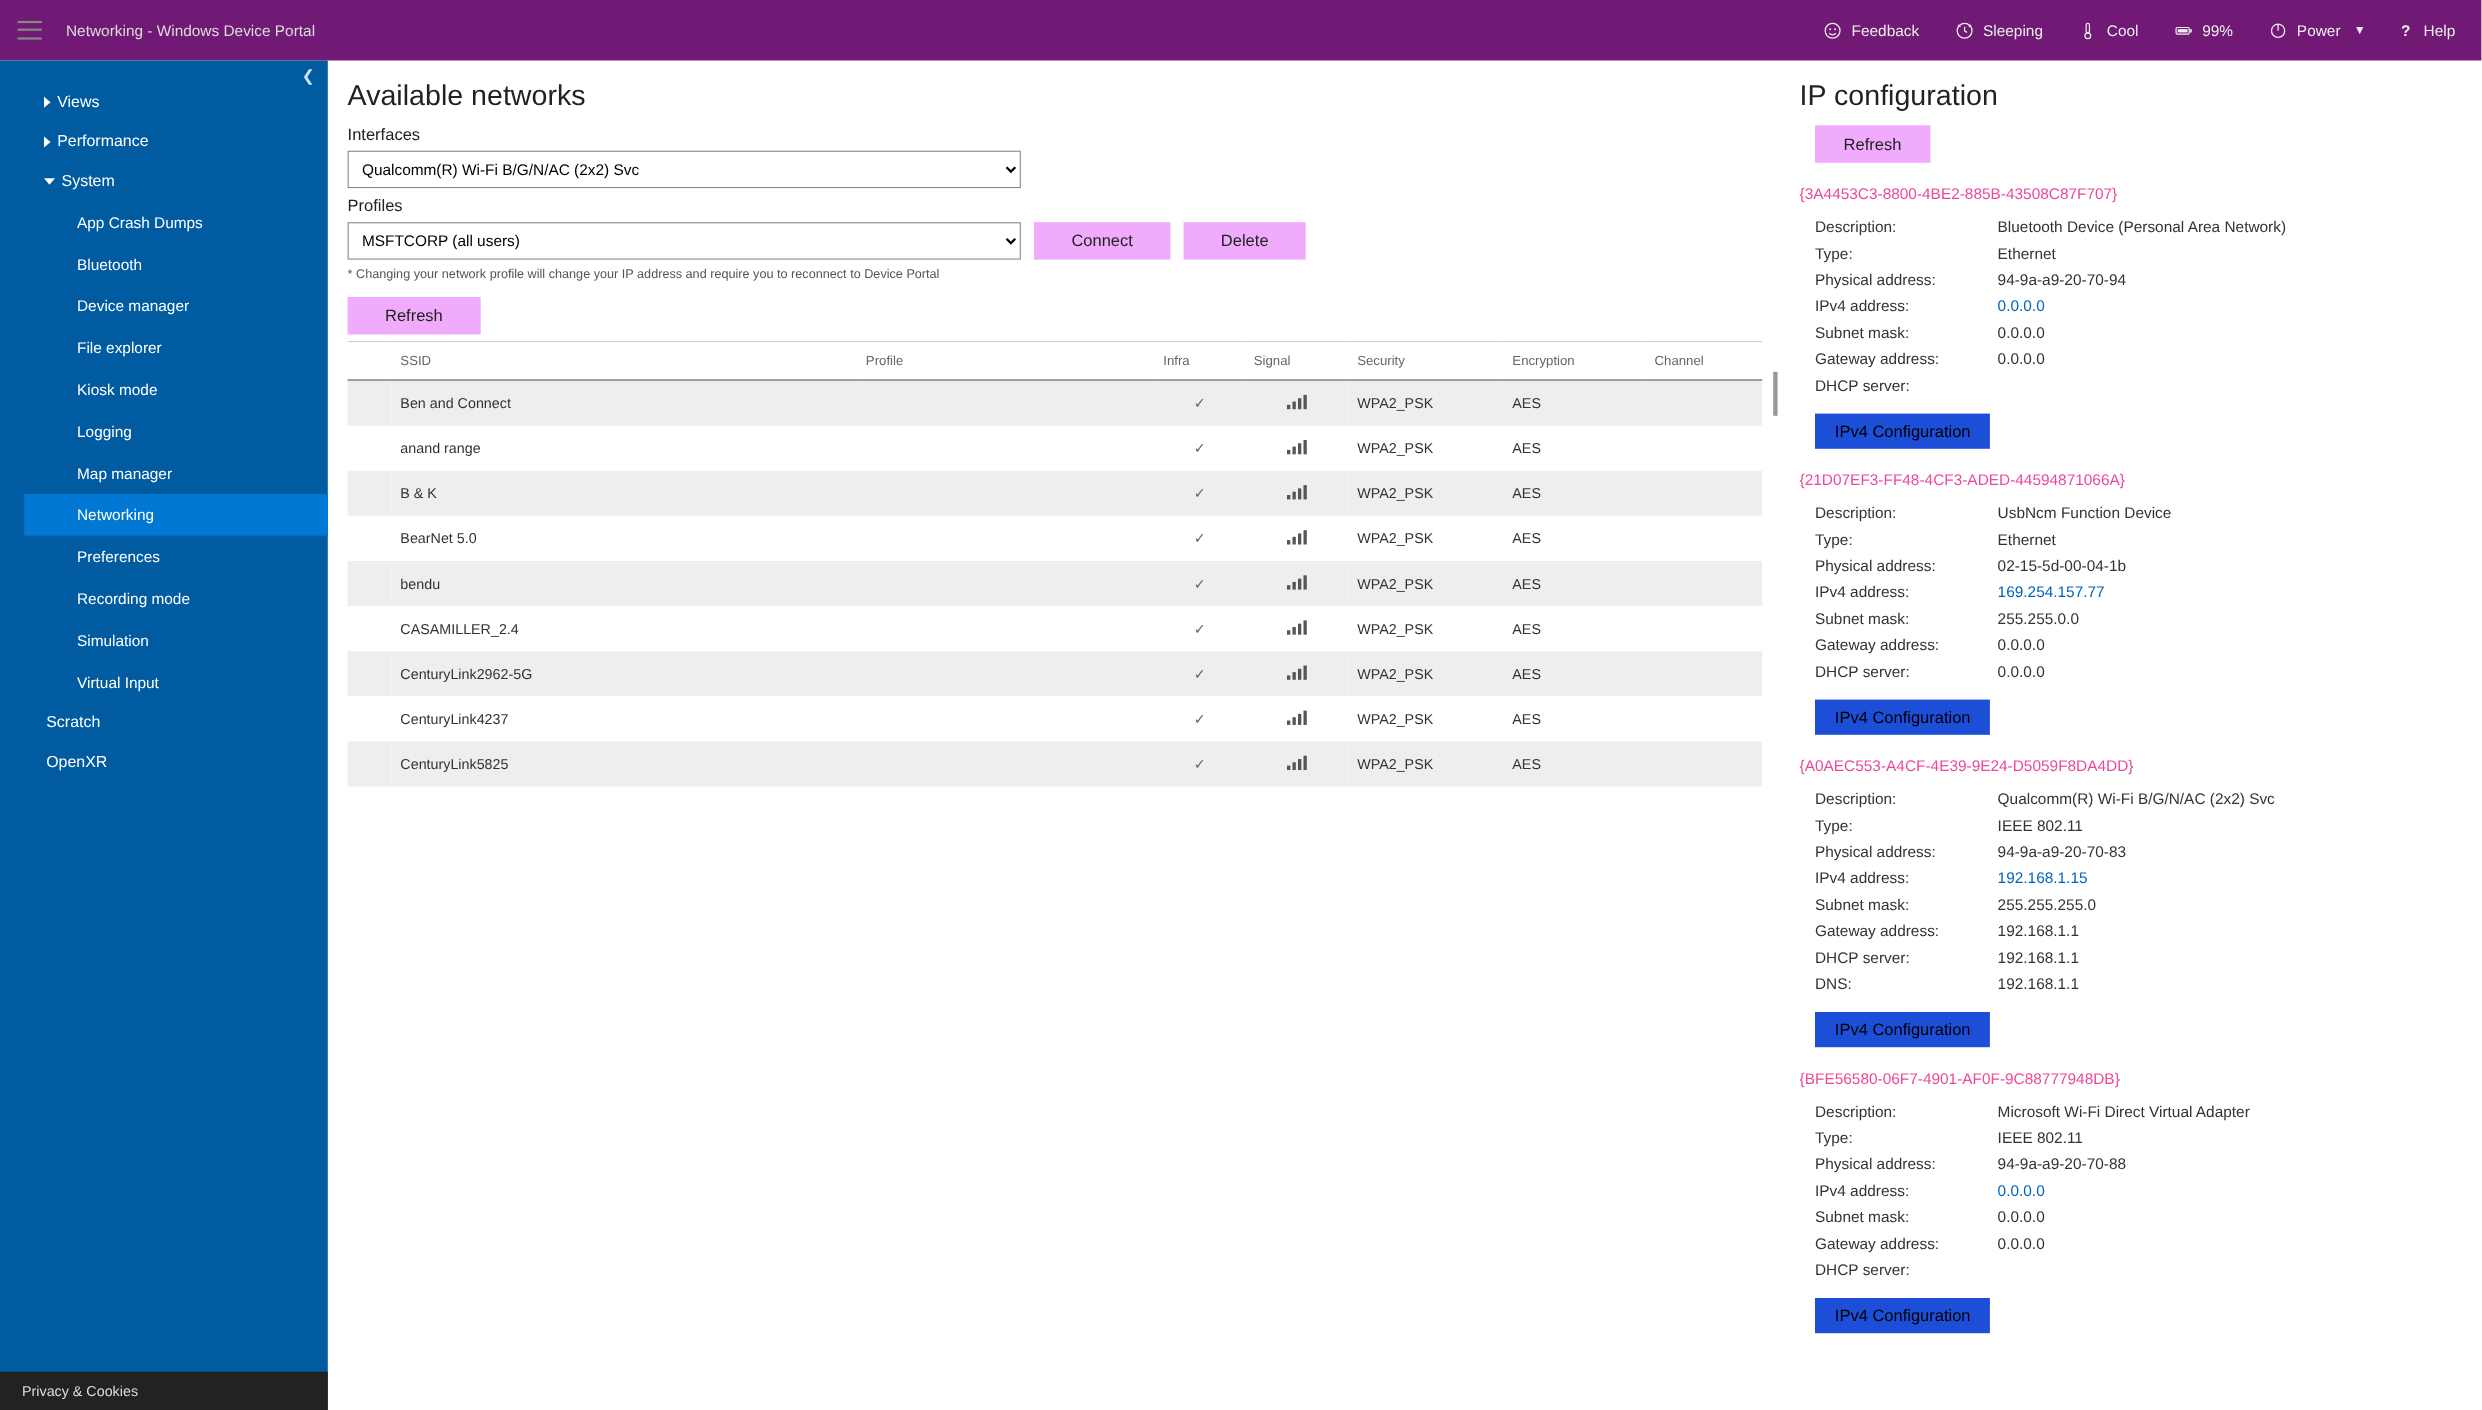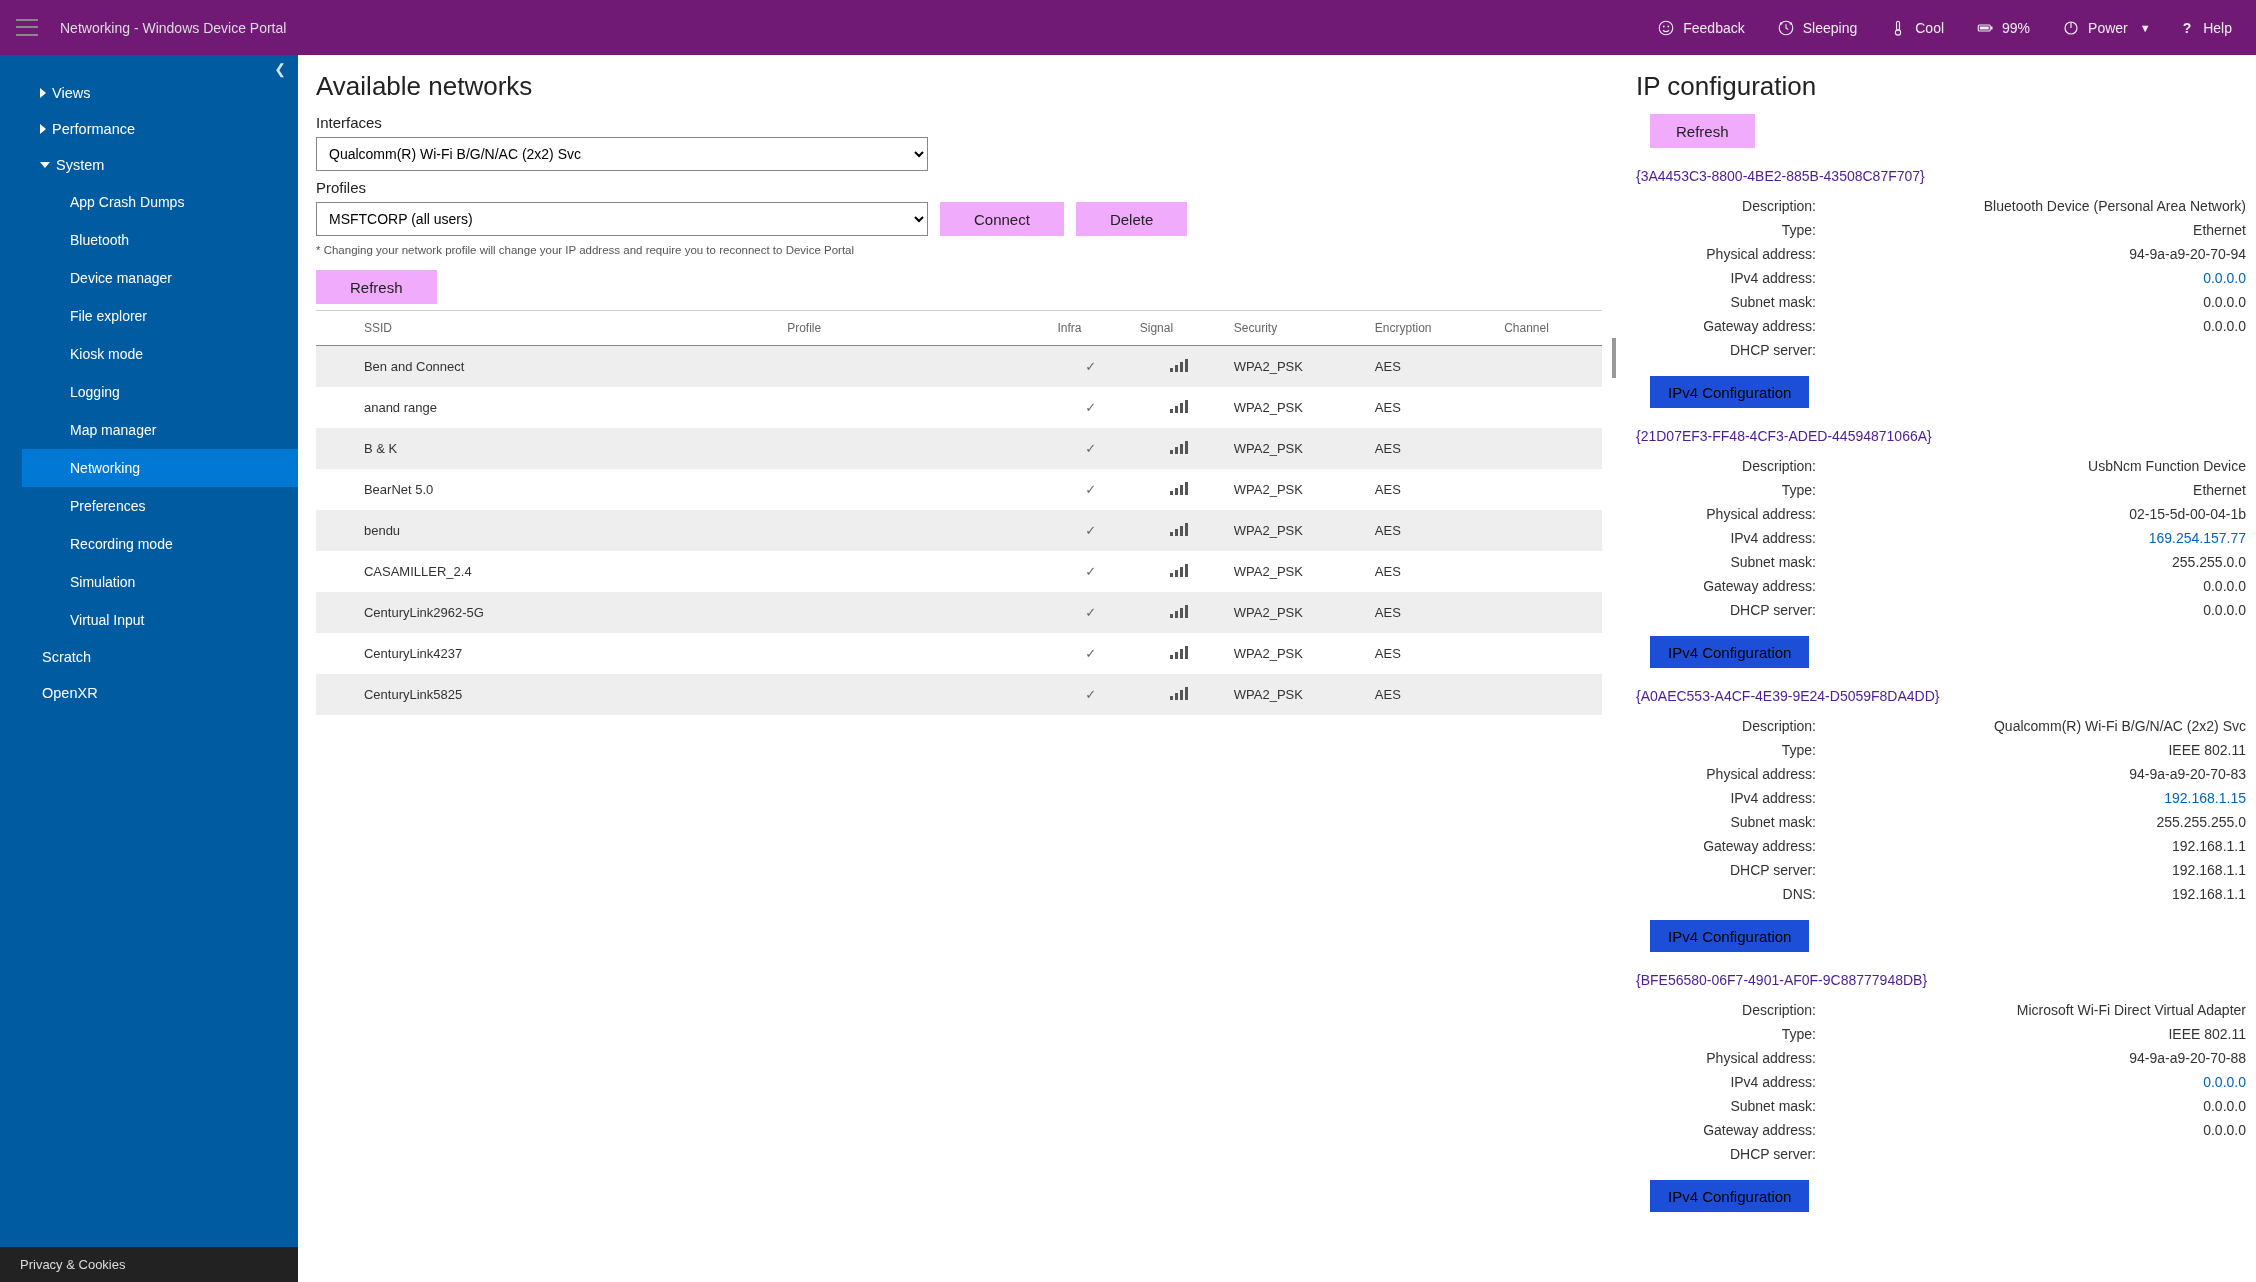--- a/index.html
+++ b/index.html
@@ -151,26 +151,26 @@
     .ipcol {
       width:630px;
       padding:16px 10px 0 10px;
       overflow-y:auto;
       overflow-x:hidden;
       border-left:0;
     }
     .ipcol::-webkit-scrollbar{width:14px;}
     .ipcol::-webkit-scrollbar-thumb{background:#ccc;}
     .adapter { margin:20px 0 6px 0;}
-    .adapter-id { font-size:14px; color:#4c1d95; margin-bottom:10px;}
+    .adapter-id { font-size:14px; color:#ec4899; margin-bottom:10px;}
     .kv { display:flex; font-size:14px; line-height:24px;}
     .kv .k { width:180px; padding-left:14px; color:#333;}
     .kv .v { flex:1; color:#333;}
     .kv .v.link { color:#0064bd; cursor:pointer;}
-    .kv-group{ margin-bottom:4px;text-align:right;}
+    .kv-group{ margin-bottom:4px;}
     .ipcfg-btn { margin:10px 0 0 14px; background:#1d4ed8; border:none; height:32px; padding:0 18px; font-size:15px; cursor:pointer;}
   </style>
 </head>
 <body>
 
 <div class="topbar">
   <div class="burger">
       <span></span>
       <span></span>
       <span></span>

